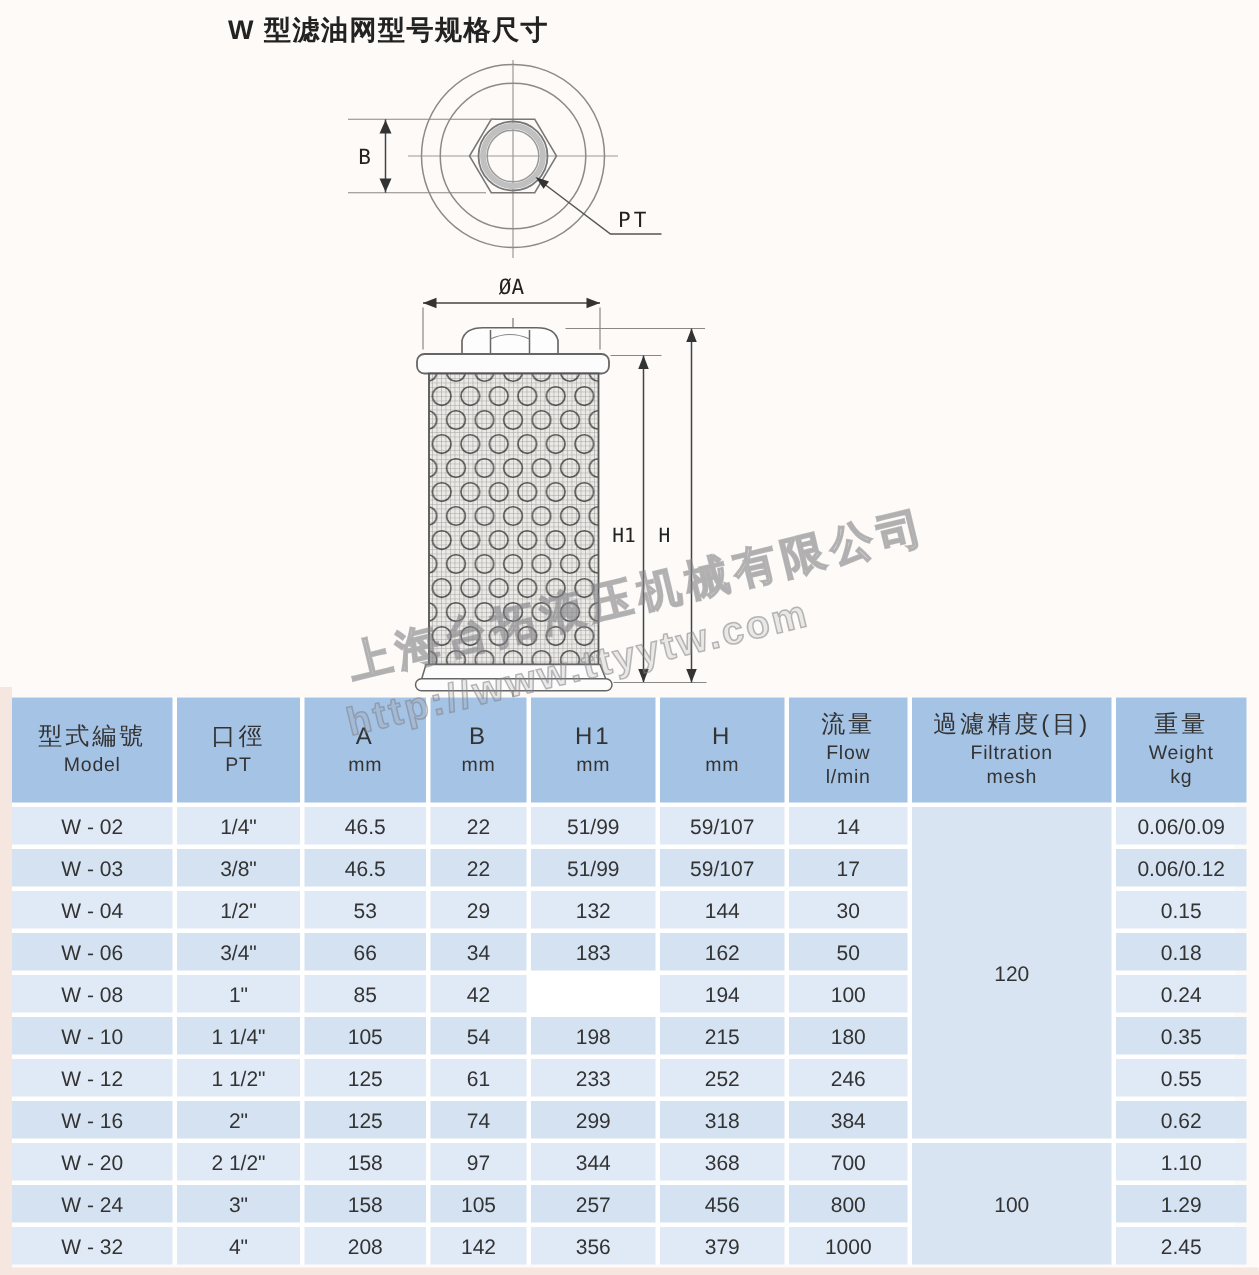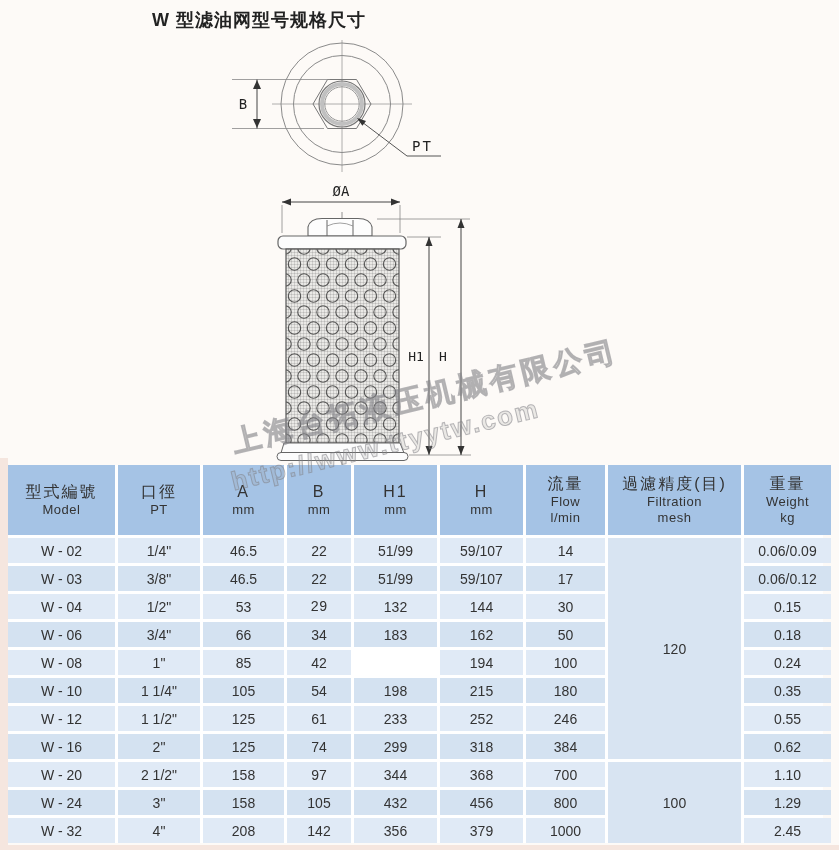--- a/index.html
+++ b/index.html
@@ -205,21 +205,21 @@
     <div class="cell dcell even" style="grid-area: 3 / 2;">3/8"</div>
     <div class="cell dcell even" style="grid-area: 3 / 3;">46.5</div>
     <div class="cell dcell even" style="grid-area: 3 / 4;">22</div>
     <div class="cell dcell even" style="grid-area: 3 / 5;">51/99</div>
     <div class="cell dcell even" style="grid-area: 3 / 6;">59/107</div>
     <div class="cell dcell even" style="grid-area: 3 / 7; text-align: center;">17</div>
     <div class="cell dcell even" style="grid-area: 3 / 9;">0.06/0.12</div>
     <div class="cell dcell odd" style="grid-area: 4 / 1;">W - 04</div>
     <div class="cell dcell odd" style="grid-area: 4 / 2;">1/2"</div>
     <div class="cell dcell odd" style="grid-area: 4 / 3;">53</div>
-    <div class="cell dcell odd" style="grid-area: 4 / 4; font-family: Liberation Mono, monospace;">29</div>
+    <div class="cell dcell odd" style="grid-area: 4 / 4;">29</div>
     <div class="cell dcell odd" style="grid-area: 4 / 5;">132</div>
     <div class="cell dcell odd" style="grid-area: 4 / 6;">144</div>
     <div class="cell dcell odd" style="grid-area: 4 / 7;">30</div>
     <div class="cell dcell odd" style="grid-area: 4 / 9;">0.15</div>
     <div class="cell dcell even" style="grid-area: 5 / 1;">W - 06</div>
     <div class="cell dcell even" style="grid-area: 5 / 2;">3/4"</div>
     <div class="cell dcell even" style="grid-area: 5 / 3;">66</div>
     <div class="cell dcell even" style="grid-area: 5 / 4;">34</div>
     <div class="cell dcell even" style="grid-area: 5 / 5;">183</div>
     <div class="cell dcell even" style="grid-area: 5 / 6;">162</div>
@@ -262,21 +262,21 @@
     <div class="cell dcell odd" style="grid-area: 10 / 3;">158</div>
     <div class="cell dcell odd" style="grid-area: 10 / 4;">97</div>
     <div class="cell dcell odd" style="grid-area: 10 / 5;">344</div>
     <div class="cell dcell odd" style="grid-area: 10 / 6;">368</div>
     <div class="cell dcell odd" style="grid-area: 10 / 7;">700</div>
     <div class="cell dcell odd" style="grid-area: 10 / 9;">1.10</div>
     <div class="cell dcell even" style="grid-area: 11 / 1;">W - 24</div>
     <div class="cell dcell even" style="grid-area: 11 / 2;">3"</div>
     <div class="cell dcell even" style="grid-area: 11 / 3;">158</div>
     <div class="cell dcell even" style="grid-area: 11 / 4;">105</div>
-    <div class="cell dcell even" style="grid-area: 11 / 5;">432</div>
+    <div class="cell dcell even" style="grid-area: 11 / 5;">257</div>
     <div class="cell dcell even" style="grid-area: 11 / 6;">456</div>
     <div class="cell dcell even" style="grid-area: 11 / 7;">800</div>
     <div class="cell dcell even" style="grid-area: 11 / 9;">1.29</div>
     <div class="cell dcell odd" style="grid-area: 12 / 1;">W - 32</div>
     <div class="cell dcell odd" style="grid-area: 12 / 2;">4"</div>
     <div class="cell dcell odd" style="grid-area: 12 / 3;">208</div>
     <div class="cell dcell odd" style="grid-area: 12 / 4;">142</div>
     <div class="cell dcell odd" style="grid-area: 12 / 5;">356</div>
     <div class="cell dcell odd" style="grid-area: 12 / 6;">379</div>
     <div class="cell dcell odd" style="grid-area: 12 / 7;">1000</div>

